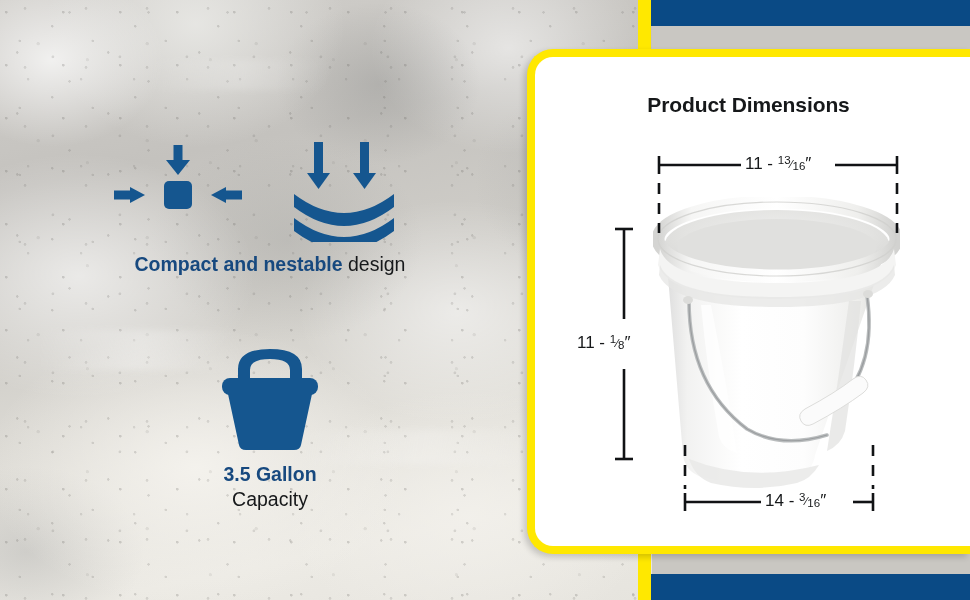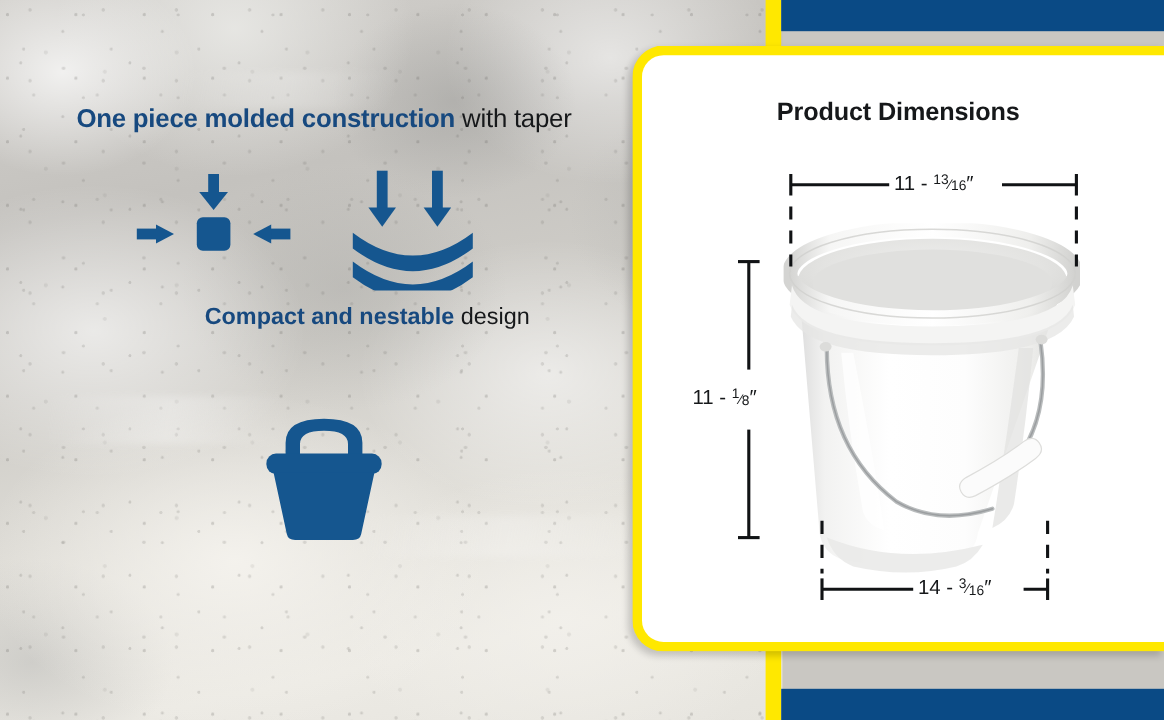--- a/index.html
+++ b/index.html
@@ -104,21 +104,20 @@
     width: 112px; height: 100px;
   }
 
   .subhead {
     position: absolute;
     left: 0; top: 252px;
     width: 540px;
     font-size: 19.5px;
     line-height: 25px;
     color: #16181a;
-    margin-left: 36px;
   }
   .subhead .hl-strong {
     font-weight: bold;
     color: #17497f;
   }
 
   .bucket-icon {
     position: absolute;
     left: 212px; top: 345px;
     width: 116px; height: 105px;
@@ -149,21 +148,21 @@
     left: 651px;
     width: 319px;
     background: #0a4a85;
   }
   .blue-top { top: 0; height: 26px; }
   .blue-bottom { top: 574px; height: 26px; }
 
   
   .panel {
     position: absolute;
-    left: 527px; top: 38px;
+    left: 527px; top: 49px;
     width: 443px; height: 505px;
     background: #ffffff;
     border: 8px solid #ffe800;
     border-right: none;
     border-top-left-radius: 26px;
     border-bottom-left-radius: 26px;
     box-sizing: border-box;
     box-shadow: -3px 3px 6px rgba(0,0,0,0.18);
   }
   .panel-title {
@@ -213,23 +212,20 @@
 <div id="stage">
 
   <div class="concrete"></div>
   <div class="grain"></div>
   <div class="scuff" style="left:40px;top:330px;width:200px;height:40px;"></div>
   <div class="scuff" style="left:300px;top:430px;width:240px;height:34px;opacity:0.22;"></div>
   <div class="scuff" style="left:150px;top:60px;width:180px;height:30px;opacity:0.18;"></div>
 
   <div class="left-content">
 
-    <div class="headline">
-      <span class="hl-strong">One piece molded construction</span><span> with taper</span>
-    </div>
 
     <div class="icon-row">
 
       <svg class="taper-icon" viewBox="0 0 140 95">
         <g fill="#15568f">
 
           <rect x="56" y="36" width="28" height="28" rx="5"></rect>
 
           <rect x="65.5" y="0" width="9" height="17"></rect>
           <path d="M58 15 H82 L70 30 Z"></path>
@@ -266,20 +262,24 @@
       <g fill="#15568f">
 
         <path d="M26 34 V24 q0 -20 32 -20 q32 0 32 20 V34 h-12 V25 q0 -11 -20 -11 q-20 0 -20 11 V34 Z"></path>
 
         <rect x="10" y="33" width="96" height="17" rx="8"></rect>
 
         <path d="M16 49 H100 L89 100 q-1 5 -7 5 H34 q-6 0 -7 -5 Z"></path>
       </g>
     </svg>
 
+    <div class="capacity">
+      <span class="hl-strong">3.5 Gallon</span><br>
+      <span>Capacity</span>
+    </div>
   </div>
 
   <div class="yellow-strip"></div>
   <div class="blue-block blue-top"></div>
   <div class="blue-block blue-bottom"></div>
 
   <div class="panel">
 
     <div class="panel-title">Product Dimensions</div>
 

